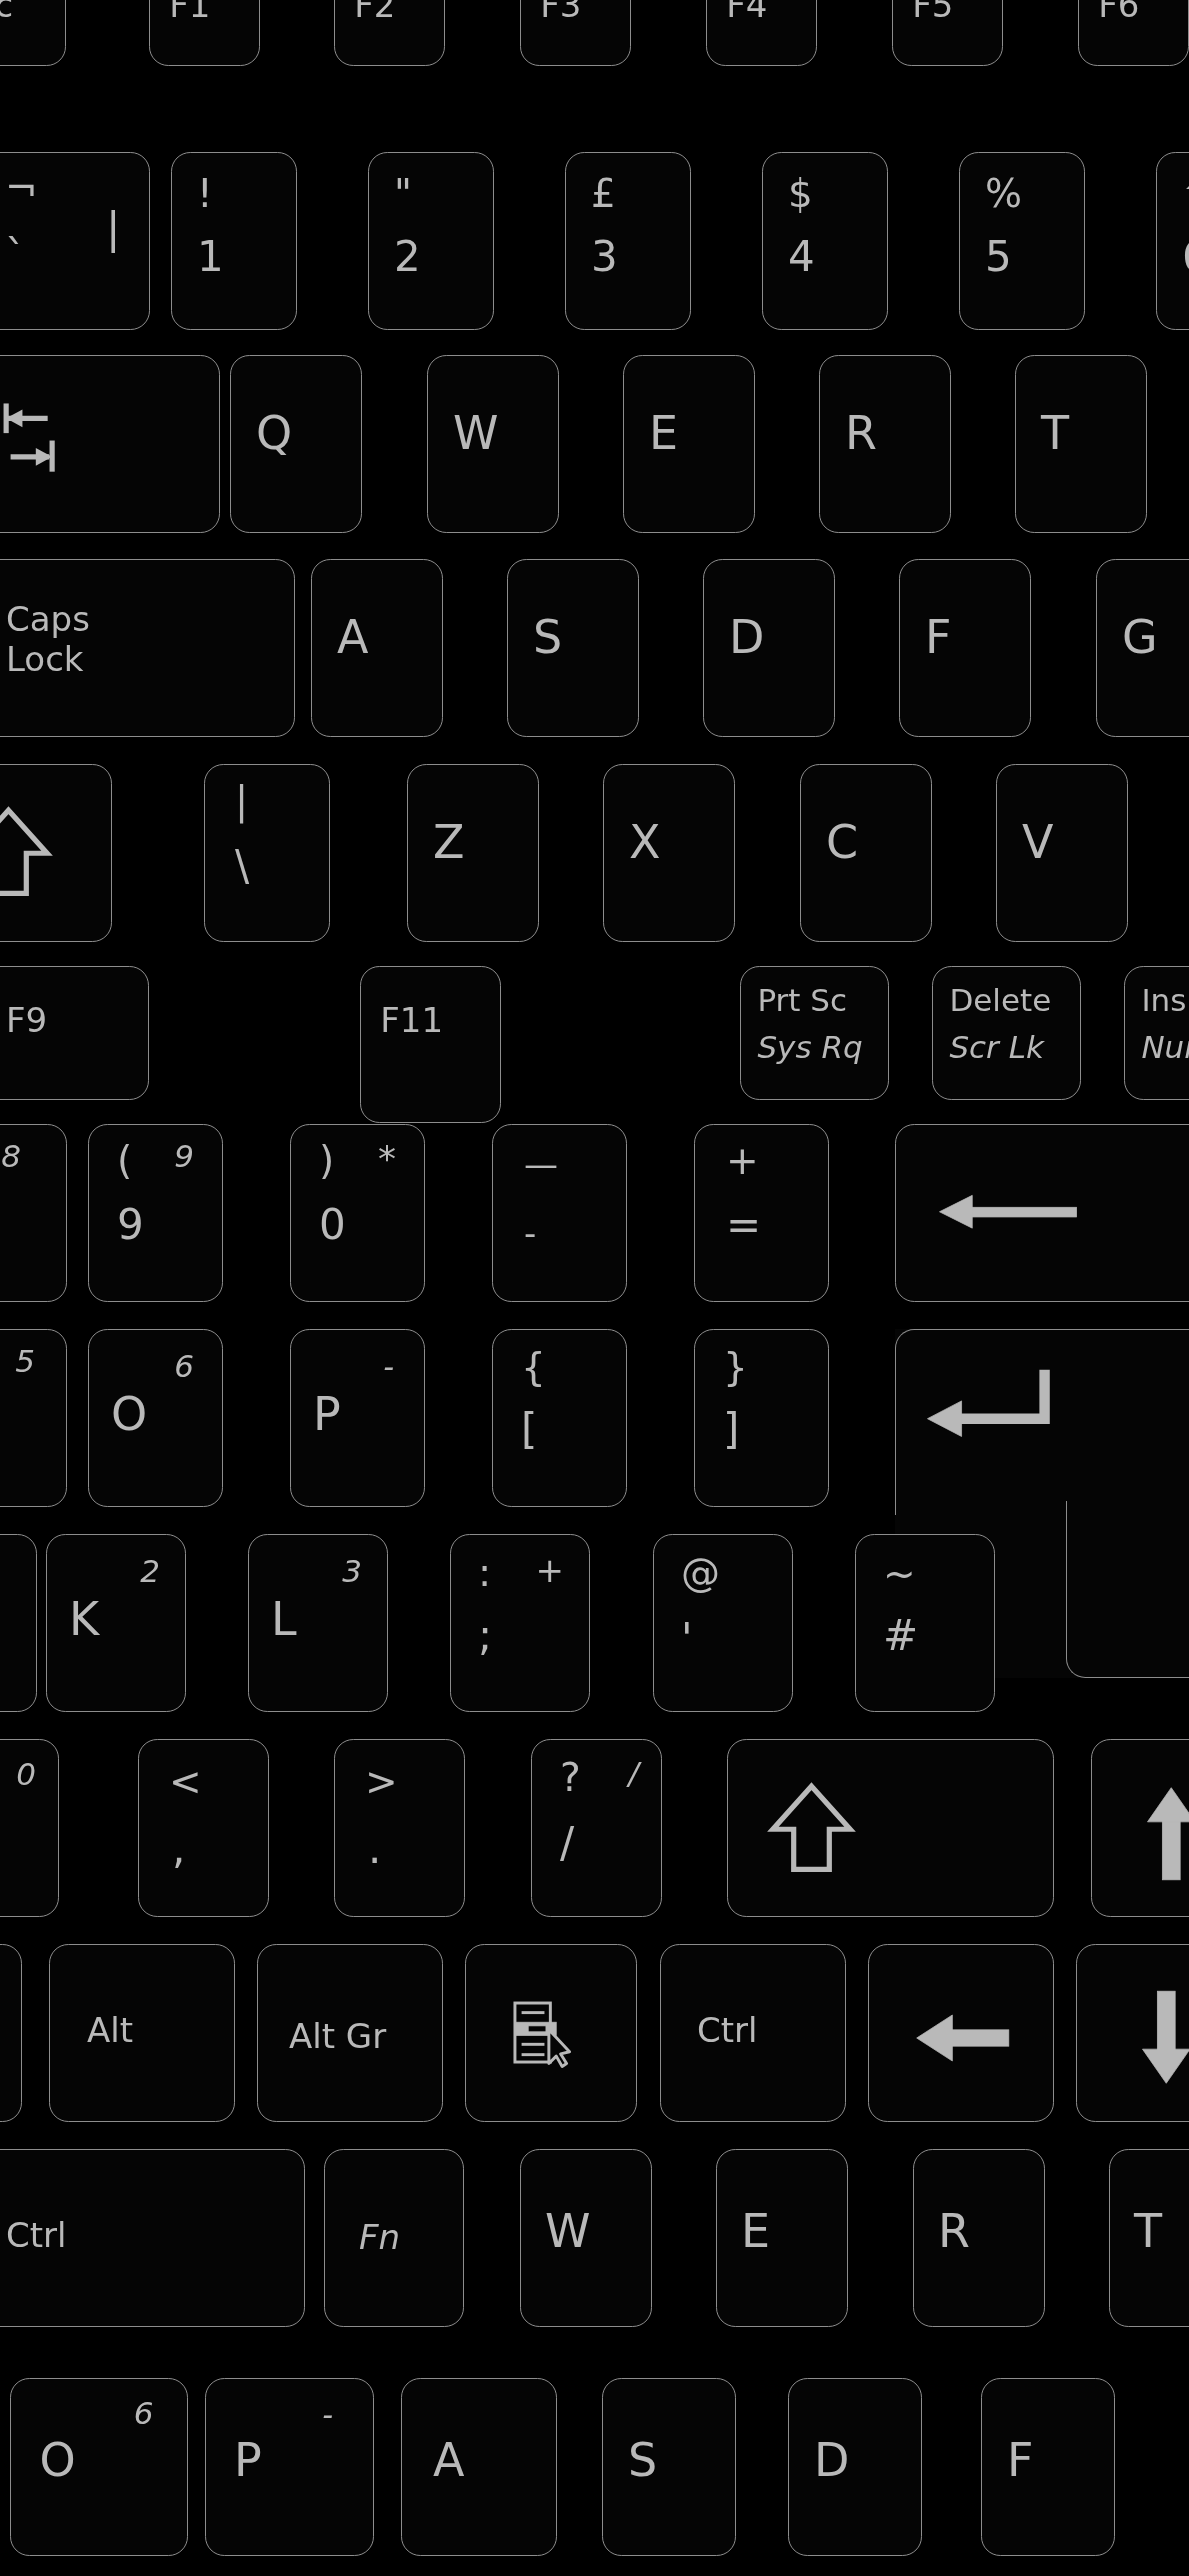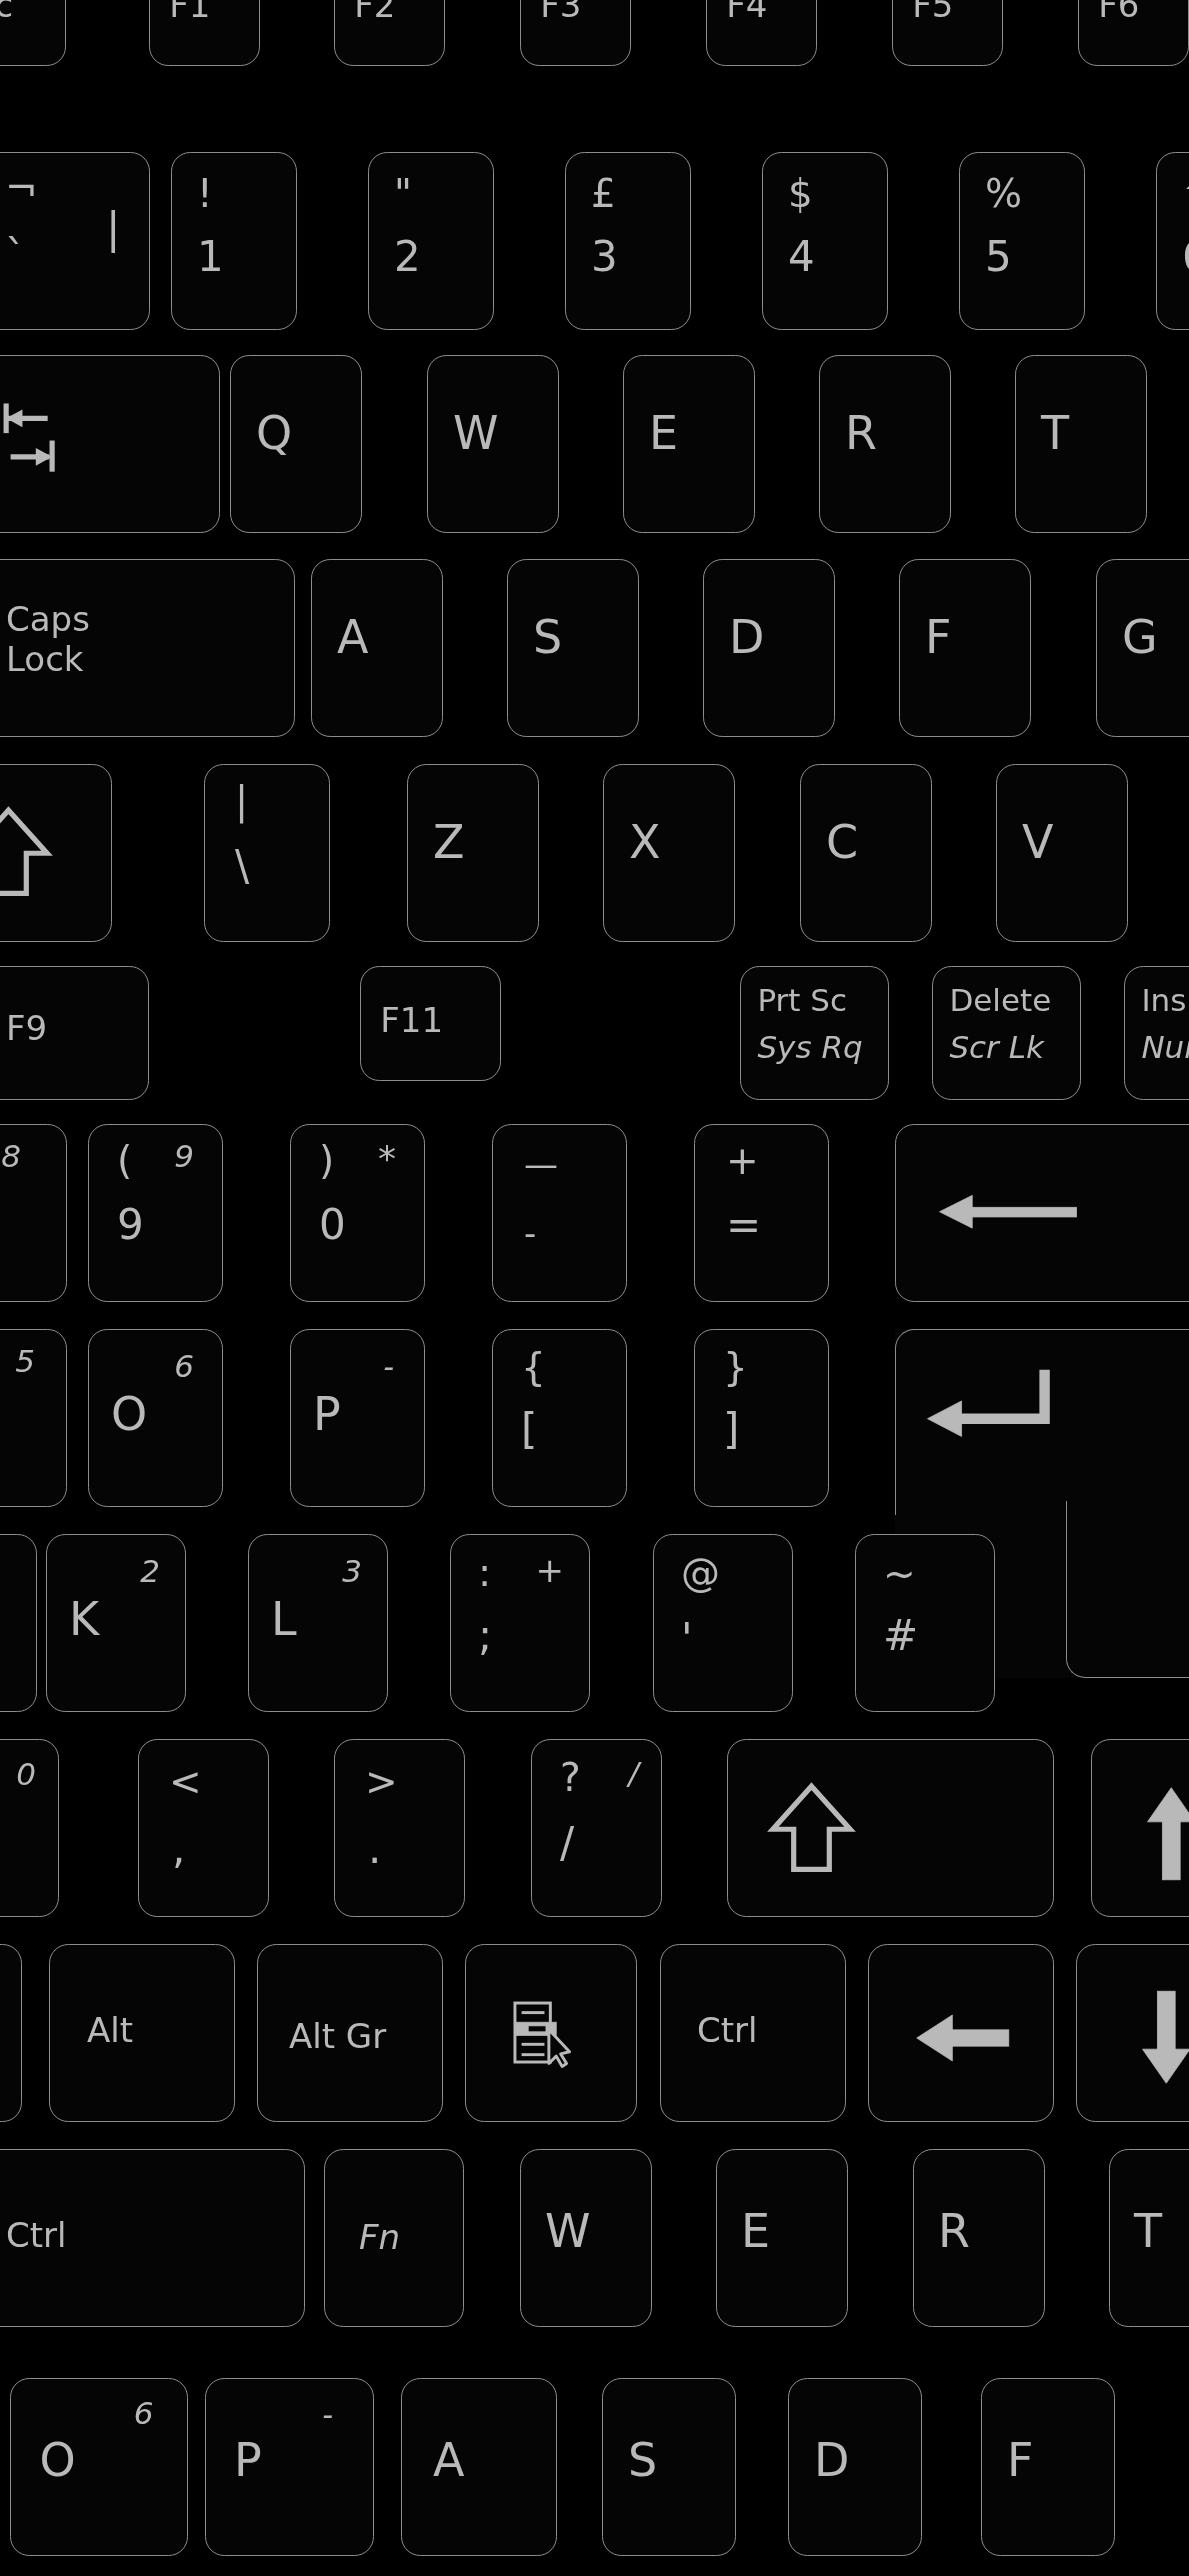--- a/index.html
+++ b/index.html
@@ -249,23 +249,23 @@
     <div class="key" style="left:800px;top:0;width:132px;height:178px;">
       <span class="lbl lbl-main" style="top:44%;">C</span>
     </div>
     <div class="key" style="left:996px;top:0;width:132px;height:178px;">
       <span class="lbl lbl-main" style="top:44%;">V</span>
     </div>
   </div>
 
   <div class="kbd-row" style="top:966px;height:134px;">
     <div class="key" style="left:-74px;top:0;width:223px;height:134px;">
-      <span class="lbl lbl-word" style="left:79px;top:44px;">F9</span>
-    </div>
-    <div class="key" style="left:360px;top:0;width:141px;height:115px;">
+      <span class="lbl lbl-word" style="left:79px;top:36px;">F9</span>
+    </div>
+    <div class="key" style="left:360px;top:0;width:141px;height:157px;">
       <span class="lbl lbl-word" style="top:36px;">F11</span>
     </div>
     <div class="key" style="left:740px;top:0;width:149px;height:134px;">
       <span class="lbl lbl-word" style="left:16.4px;top:18px;font-size:31px;">Prt Sc</span>
       <span class="lbl lbl-sub" style="left:16.4px;top:65px;font-size:31px;">Sys Rq</span>
     </div>
     <div class="key" style="left:932px;top:0;width:149px;height:134px;">
       <span class="lbl lbl-word" style="left:16.4px;top:18px;font-size:31px;">Delete</span>
       <span class="lbl lbl-sub" style="left:16.4px;top:65px;font-size:31px;">Scr Lk</span>
     </div>

